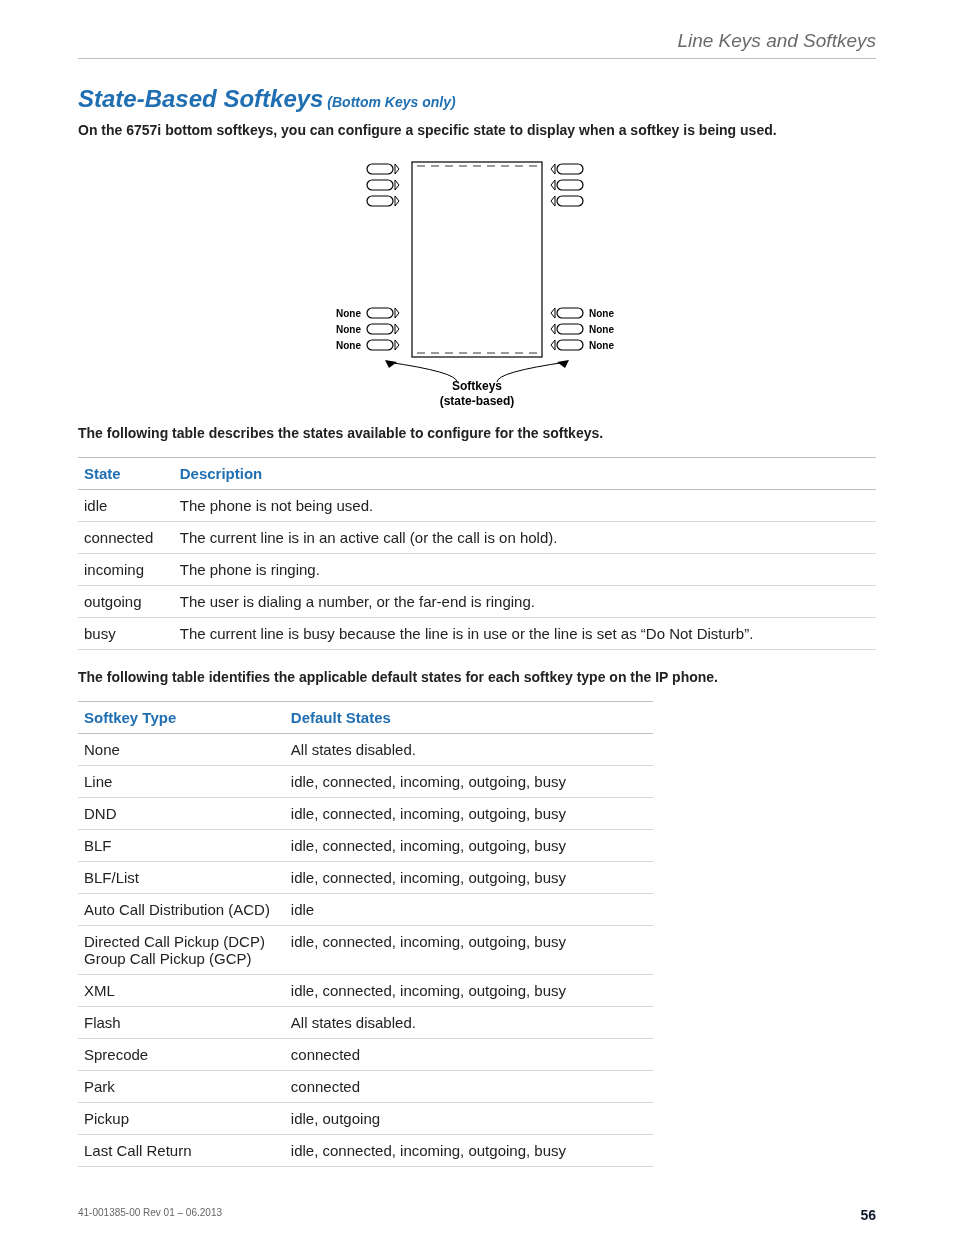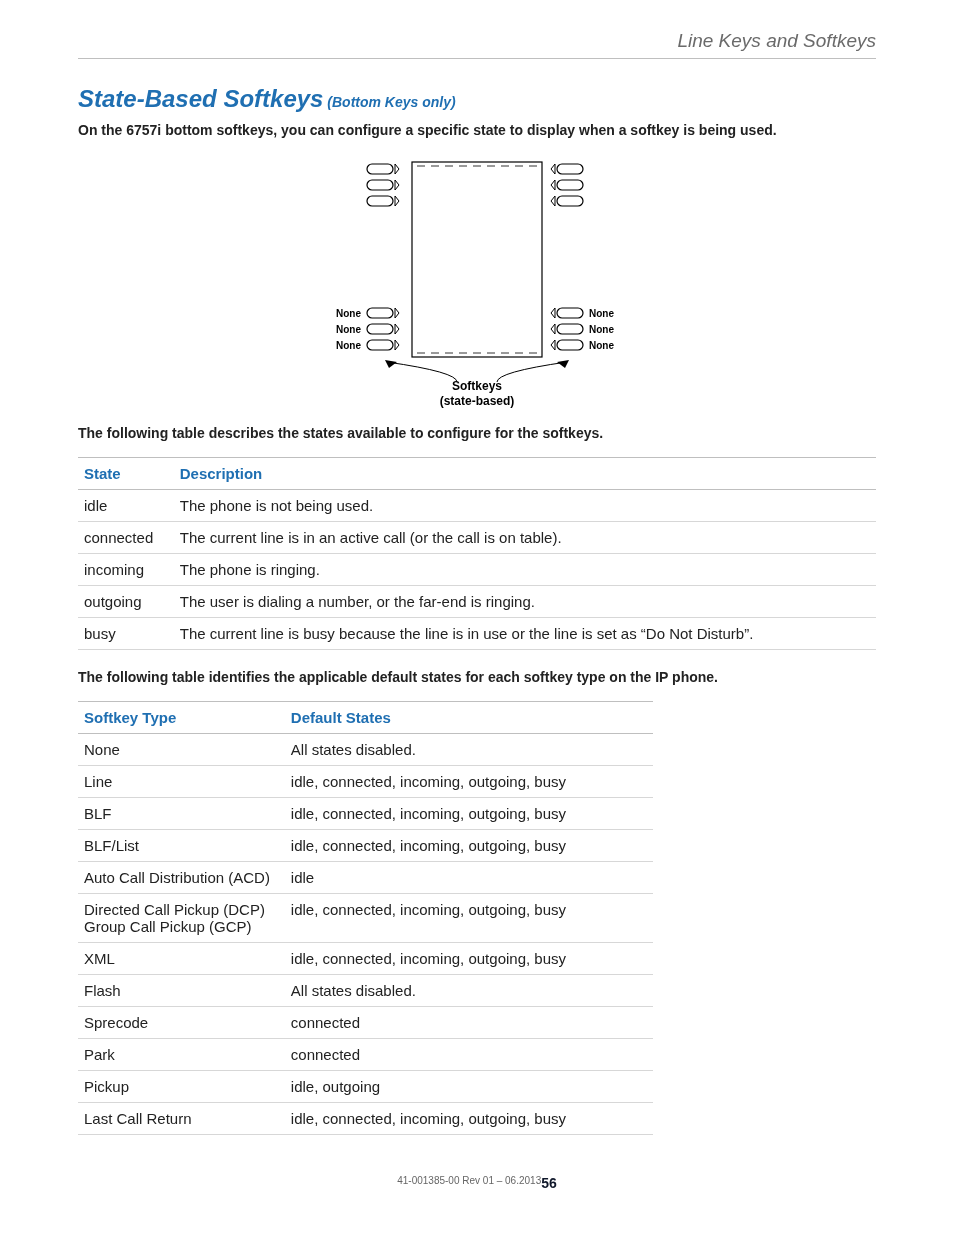--- a/index.html
+++ b/index.html
@@ -63,21 +63,21 @@
     border-bottom: 1px solid #bfbfbf;
   }
   table.data-table td {
     padding: 7px 6px;
     border-bottom: 1px solid #d7d7d7;
     vertical-align: top;
   }
   .multiline { white-space: pre-line; }
   .footer {
     display:flex;
-    justify-content: center;
+    justify-content: space-between;
     font-size: 10px;
     color: #666;
     margin-top: 40px;
   }
   .footer .pn {
     color: #0f172a;
     font-weight: 700;
     font-size: 14px;
   }
   
@@ -191,21 +191,21 @@
         <th>Description</th>
       </tr>
     </thead>
     <tbody>
       <tr>
           <td>idle</td>
           <td>The phone is not being used.</td>
         </tr>
       <tr>
           <td>connected</td>
-          <td>The current line is in an active call (or the call is on table).</td>
+          <td>The current line is in an active call (or the call is on hold).</td>
         </tr>
       <tr>
           <td>incoming</td>
           <td>The phone is ringing.</td>
         </tr>
       <tr>
           <td>outgoing</td>
           <td>The user is dialing a number, or the far-end is ringing.</td>
         </tr>
       <tr>
@@ -227,20 +227,24 @@
     <tbody>
       <tr>
           <td>None</td>
           <td>All states disabled.</td>
         </tr>
       <tr>
           <td>Line</td>
           <td>idle, connected, incoming, outgoing, busy</td>
         </tr>
       <tr>
+          <td>DND</td>
+          <td>idle, connected, incoming, outgoing, busy</td>
+        </tr>
+      <tr>
           <td>BLF</td>
           <td>idle, connected, incoming, outgoing, busy</td>
         </tr>
       <tr>
           <td>BLF/List</td>
           <td>idle, connected, incoming, outgoing, busy</td>
         </tr>
       <tr>
           <td>Auto Call Distribution (ACD)</td>
           <td>idle</td>

